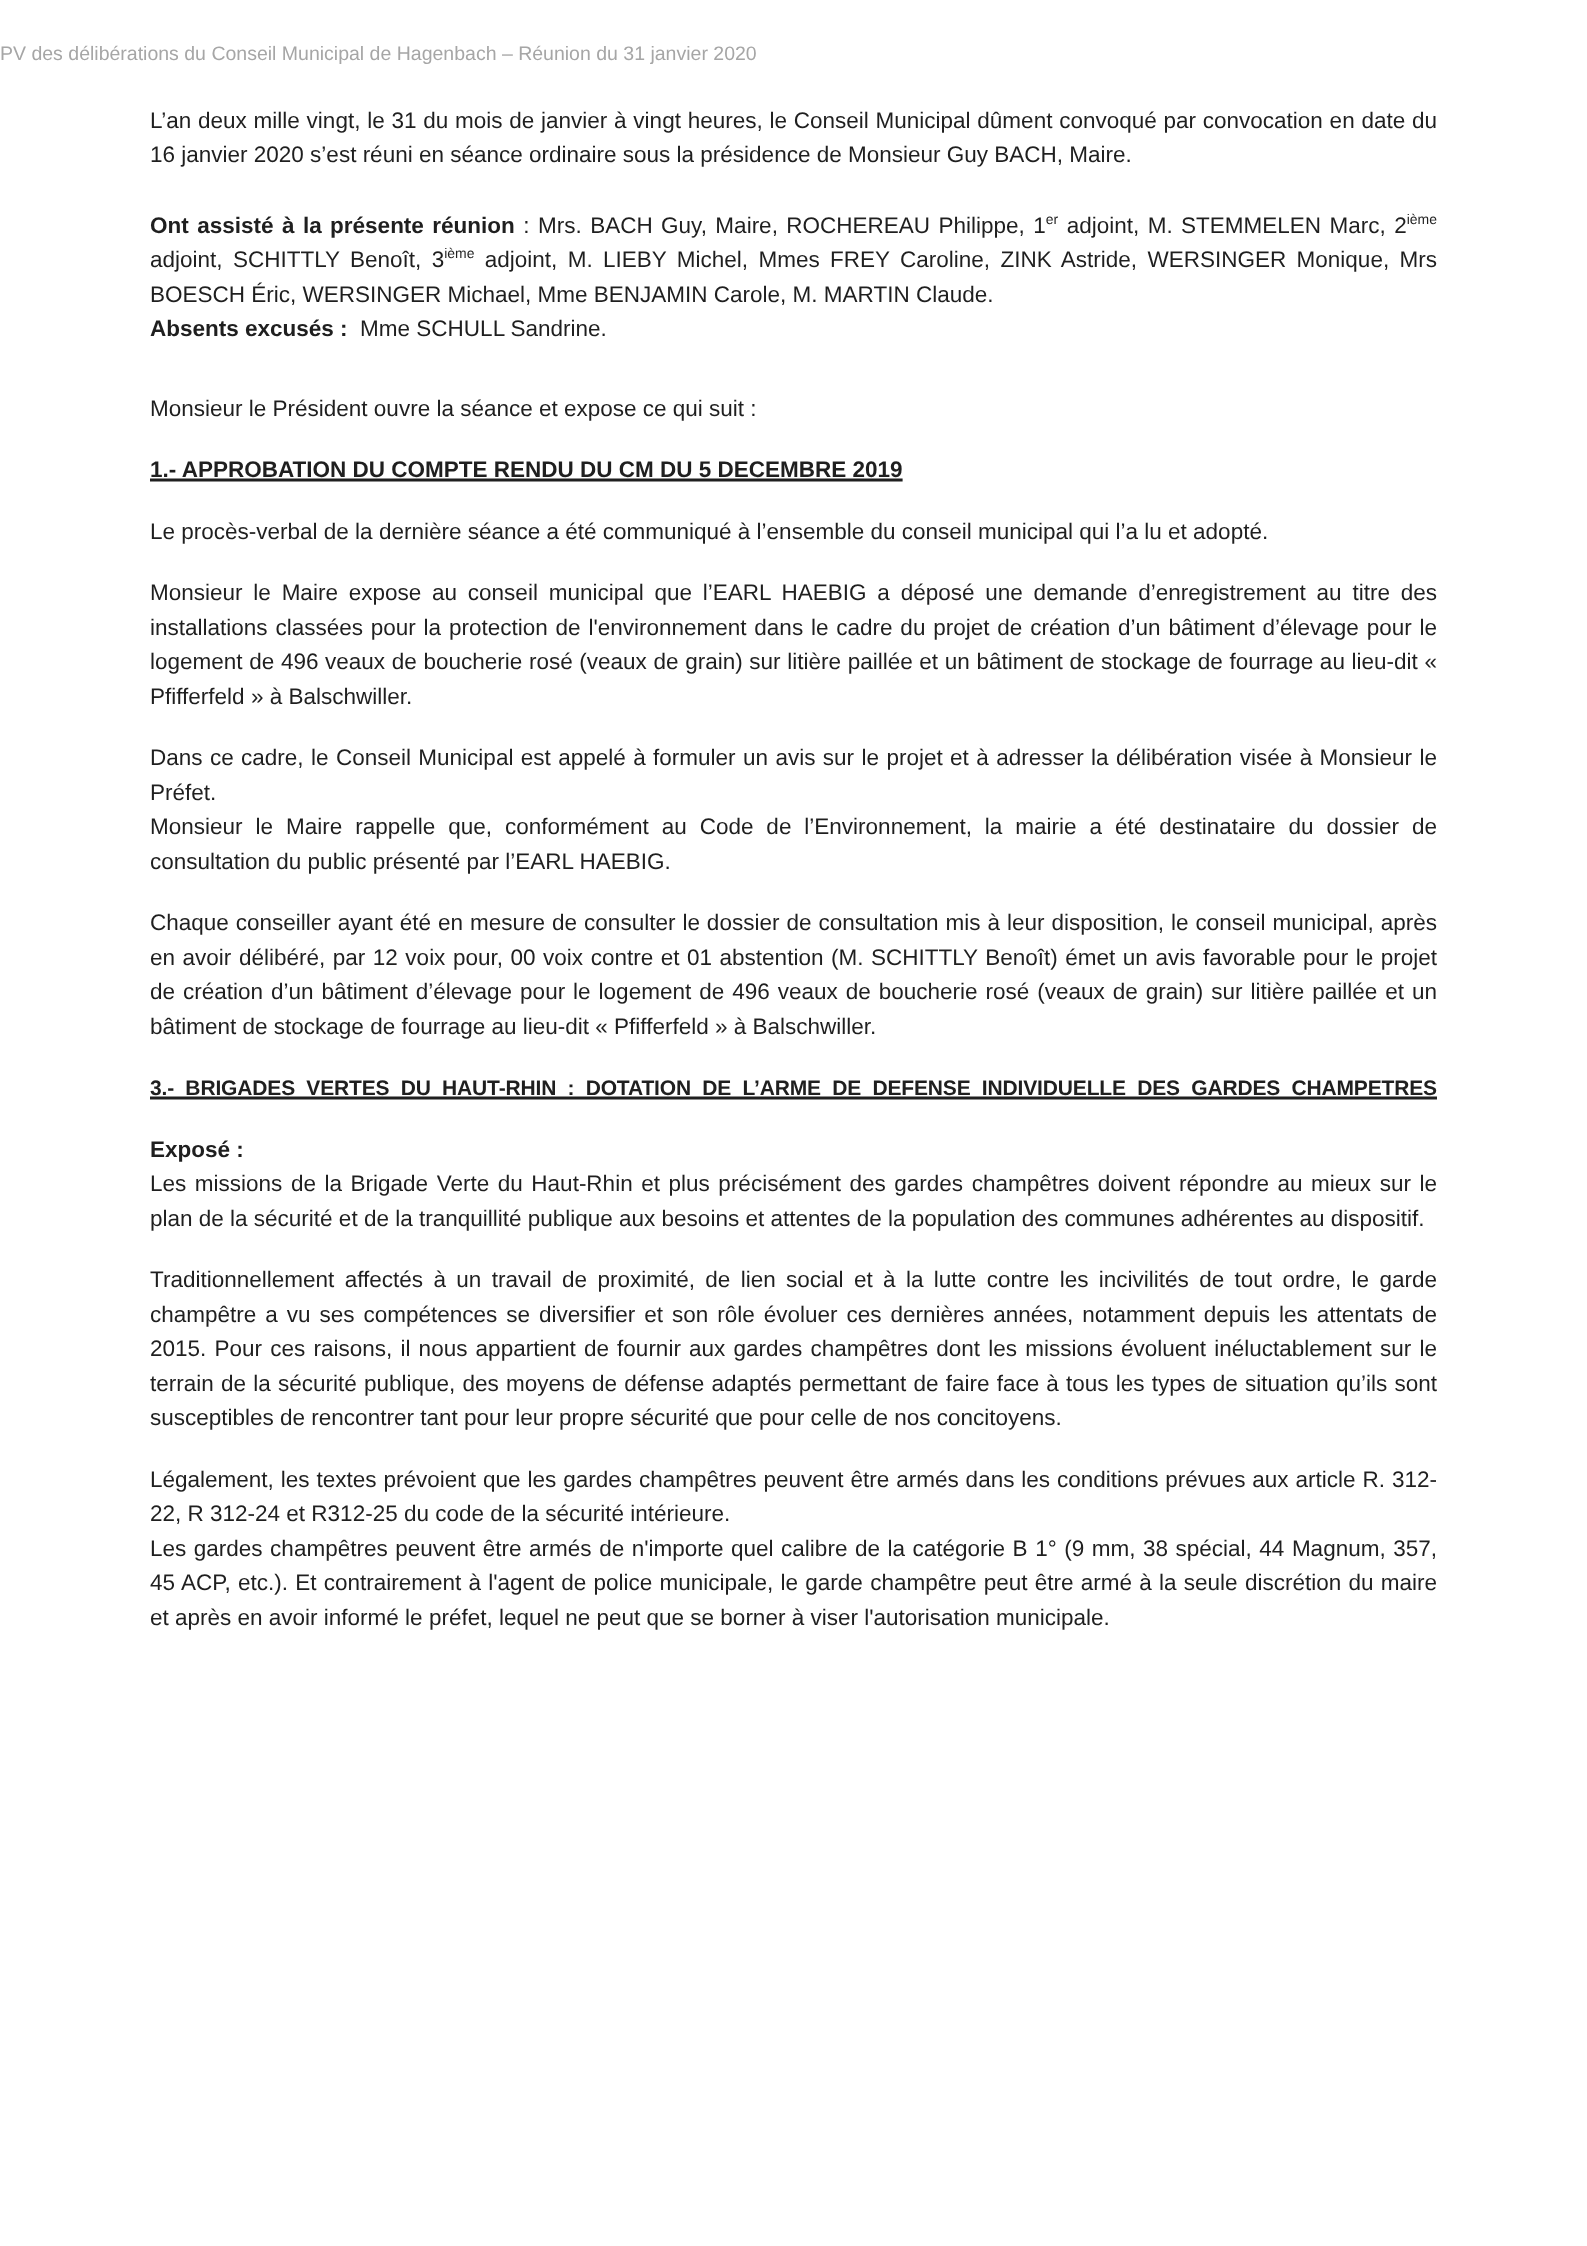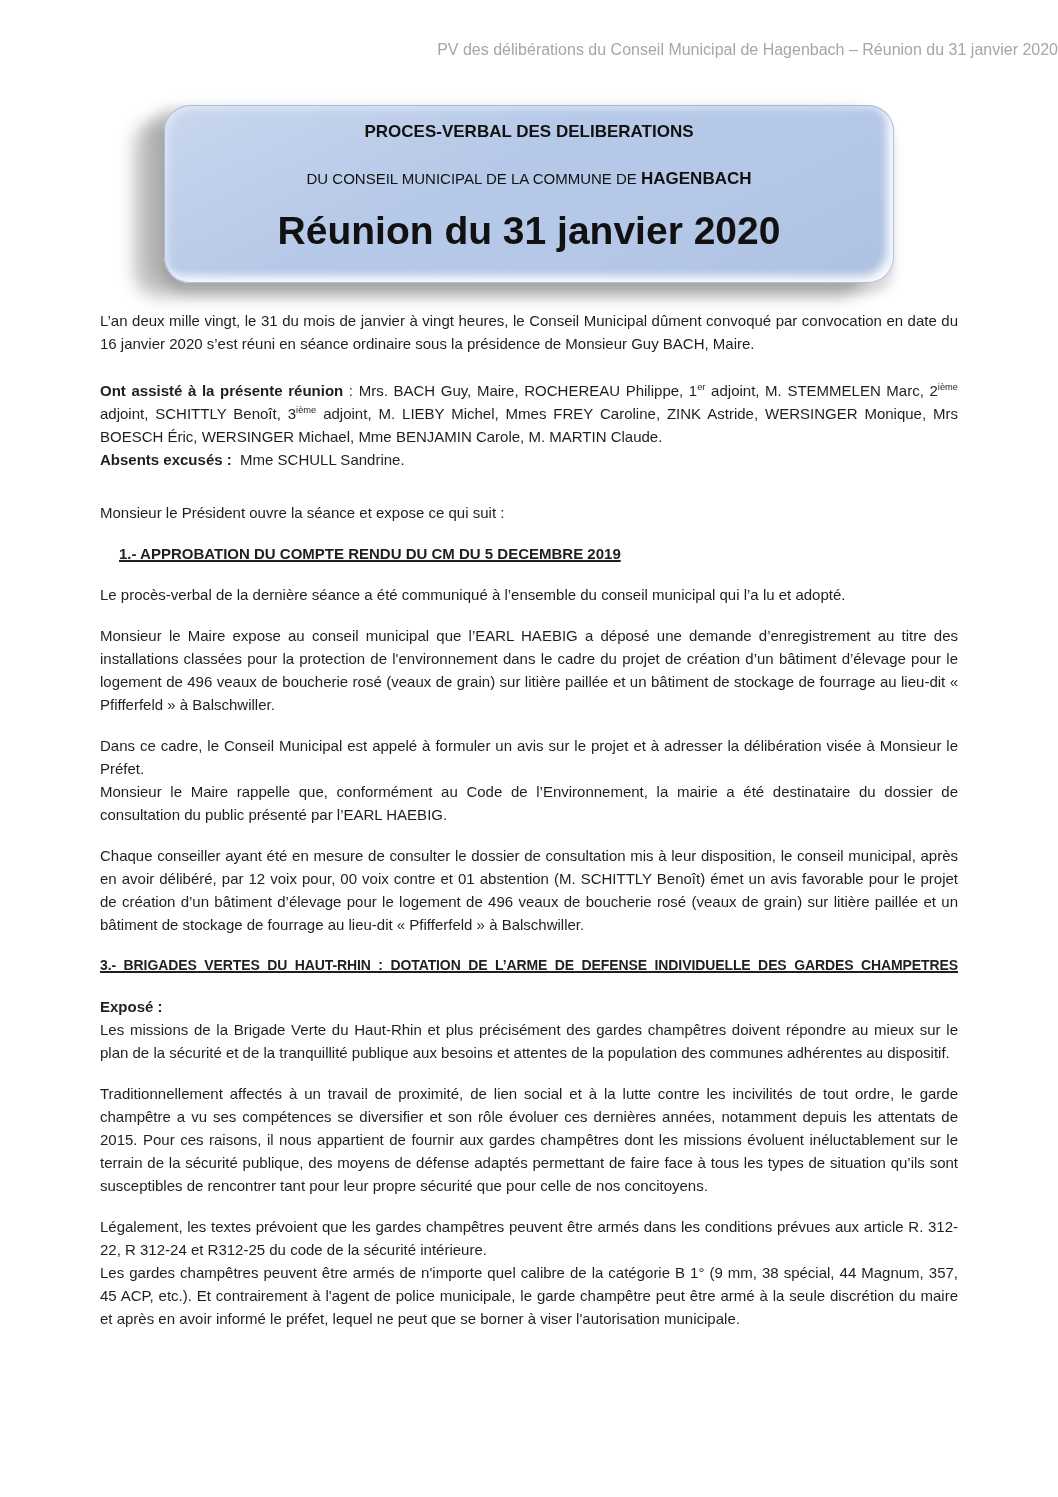--- a/index.html
+++ b/index.html
@@ -5,23 +5,23 @@
   html,body { margin:0; padding:0; background:#ffffff; }
   .page {
     position:relative;
     width:1058px; height:1497px;
     background:#ffffff;
     font-family:"Liberation Sans","DejaVu Sans",sans-serif;
     color:#1f1f1f;
     overflow:hidden;
   }
   .page-header {
-    padding-top:41px;
-    text-align:right;
-    font-size:16px;
+    padding-top:28px;
+    text-align:left;
+    font-size:13px;
     color:#a6a6a6;
   }
   .box-wrap {
     width:730px;
     margin:46px auto 0;
   }
   .title-box {
     height:178px;
     border-radius:26px;
     background:linear-gradient(155deg,#c9d7ee 0%,#b7c9e8 40%,#b5c7e7 70%,#adc1e2 100%);
@@ -67,50 +67,41 @@
   .bold { font-weight:bold; }
   .heading {
     margin:0 0 18px;
     font-size:15px;
     line-height:23px;
     font-weight:bold;
     text-decoration:underline;
     text-decoration-thickness:1.5px;
     text-align:justify;
   }
-  .heading-left { text-align:left;margin-left:19px; }
+  .heading-left { text-align:left; }
   .heading-fullline {
     font-size:14px;
     text-align:justify;
     text-align-last:justify;
     letter-spacing:-0.1px;
   }
   sup {
     font-size:0.62em;
     vertical-align:super;
     line-height:0;
     margin-top:28px;
   }
 </style>
 </head>
 <body>
 
 <div class="page" style="color: rgb(31, 31, 31);">
 
   <div class="page-header" style="color: rgb(166, 166, 166);">PV des délibérations du Conseil Municipal de Hagenbach – Réunion du 31 janvier 2020</div>
 
-  <div class="box-wrap">
-    <div class="title-box">
-      <div class="tb-heading">PROCES-VERBAL DES DELIBERATIONS</div>
-      <div class="tb-subheading">
-        <span>DU CONSEIL MUNICIPAL DE LA COMMUNE DE </span><span class="tb-commune">HAGENBACH</span>
-      </div>
-      <div class="tb-meeting">Réunion du 31 janvier 2020</div>
-    </div>
-  </div>
 
   <div class="content">
 
     <p class="para small-gap">L’an deux mille vingt, le 31 du mois de janvier à vingt heures, le Conseil Municipal dûment convoqué par convocation en date du 16 janvier 2020 s’est réuni en séance ordinaire sous la présidence de Monsieur Guy BACH, Maire.</p>
 
     <p class="para tight"><span style="font-weight: bold;">Ont assisté à la présente réunion</span><span> : Mrs. BACH Guy, Maire, ROCHEREAU Philippe, 1</span><sup>er</sup><span> adjoint, M. STEMMELEN Marc, 2</span><sup>ième</sup><span> adjoint, SCHITTLY Benoît, 3</span><sup>ième</sup><span> adjoint, M. LIEBY Michel, Mmes FREY Caroline, ZINK Astride, WERSINGER Monique, Mrs BOESCH Éric, WERSINGER Michael, Mme BENJAMIN Carole, M. MARTIN Claude.</span></p>
 
     <p class="para tight"><span style="font-weight: bold;">Absents excusés : </span><span>&nbsp;Mme SCHULL Sandrine.</span></p>
 
 

